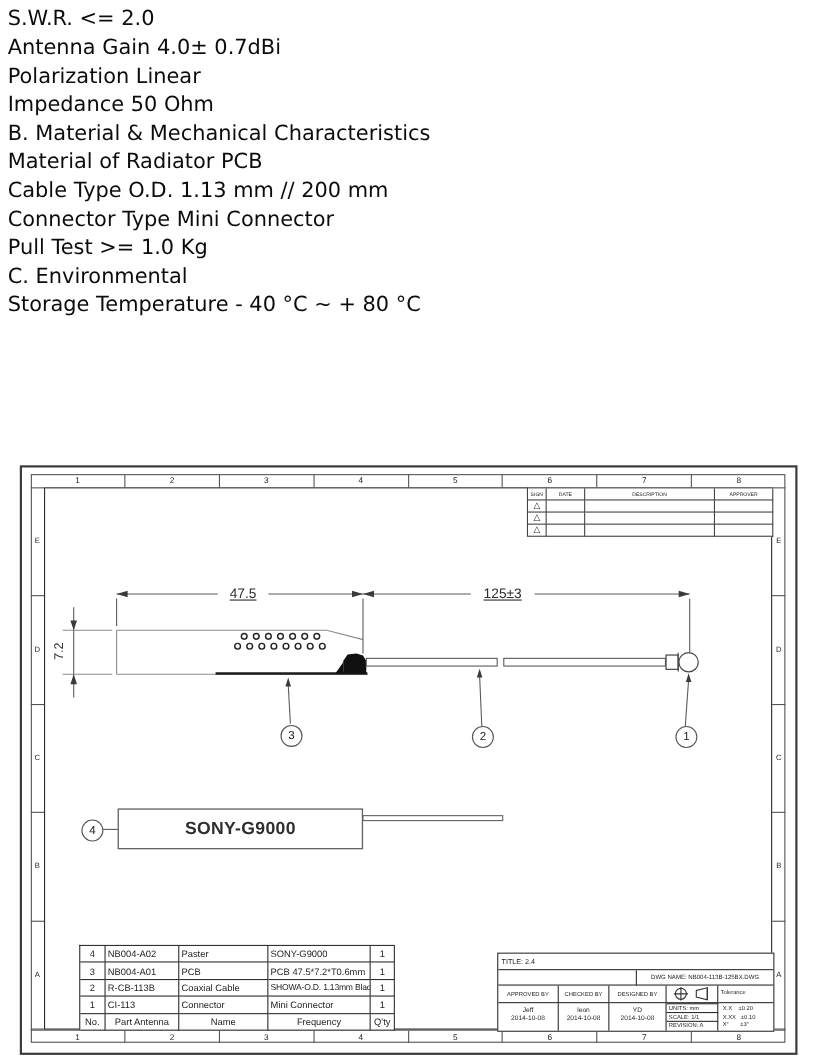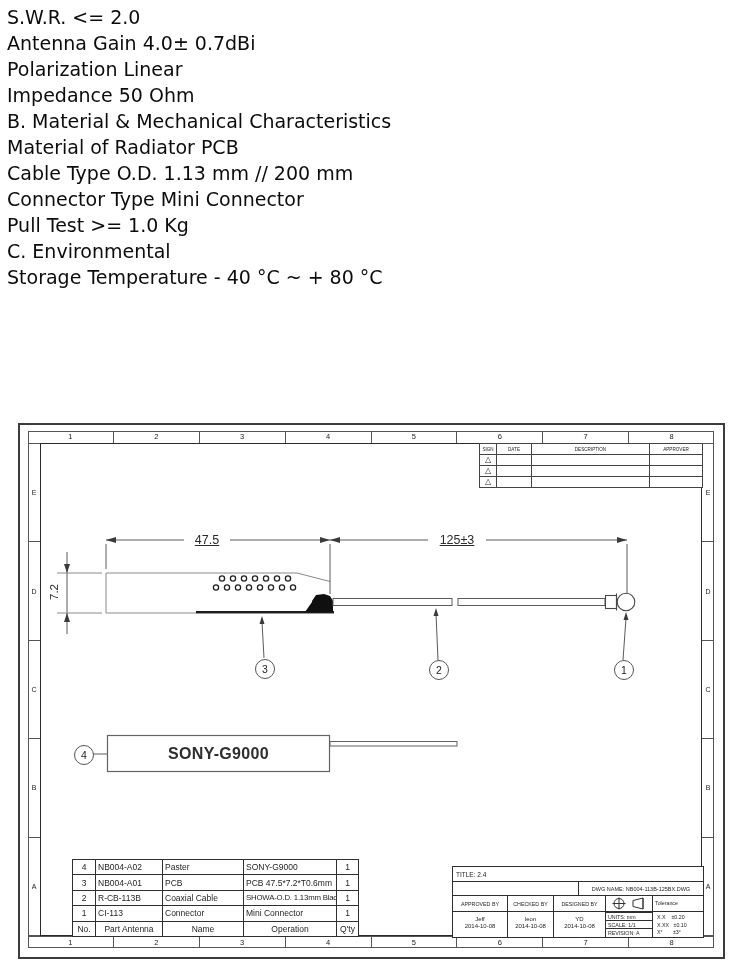--- a/index.html
+++ b/index.html
@@ -203,21 +203,21 @@
     <div class="c tri">△</div>
     <div class="c"></div>
     <div class="c"></div>
     <div class="c"></div>
     <div class="c tri">△</div>
     <div class="c"></div>
     <div class="c"></div>
     <div class="c"></div>
   </div>
 
-  <div class="dimtext" style="left:184px;top:532.5px;width:46px;text-decoration:underline;">47.5</div>
+  <div class="dimtext" style="left:198px;top:532.5px;width:46px;text-decoration:underline;">47.5</div>
   <div class="dimtext" style="left:428px;top:532.5px;width:58px;text-decoration:underline;">125±3</div>
   <div class="dimtext rot" style="left:39px;top:585px;width:30px;font-size:11.5px;">7.2</div>
 
   <div class="balloon" style="left:614px;top:660px;">1</div>
   <div class="balloon" style="left:429px;top:660px;">2</div>
   <div class="balloon" style="left:255px;top:659px;">3</div>
   <div class="balloon" style="left:74px;top:745px;">4</div>
 
   <div class="sony-label">SONY-G9000</div>
 
@@ -238,21 +238,21 @@
     <div class="c tight">SHOWA-O.D. 1.13mm Black</div>
     <div class="c ctr">1</div>
     <div class="c ctr">1</div>
     <div class="c">CI-113</div>
     <div class="c">Connector</div>
     <div class="c">Mini Connector</div>
     <div class="c ctr">1</div>
     <div class="c ctr">No.</div>
     <div class="c ctr">Part Antenna</div>
     <div class="c ctr">Name</div>
-    <div class="c ctr">Operation</div>
+    <div class="c ctr">Frequency</div>
     <div class="c ctr">Q'ty</div>
   </div>
 
   <div class="title-block">
     <div class="tb bb" style="left:0;top:0;width:250px;height:15px;font-size:6.5px;line-height:15px;padding-left:3px;">TITLE: 2.4</div>
     <div class="tb bb br" style="left:0;top:15px;width:126px;height:14px;"></div>
     <div class="tb bb lab" style="left:126px;top:15px;width:124px;height:14px;font-size:5.5px;">DWG NAME: NB004-113B-125BX.DWG</div>
     <div class="tb bb br lab" style="left:0;top:29px;width:55px;height:16px;">APPROVED BY</div>
     <div class="tb bb br lab" style="left:55px;top:29px;width:46px;height:16px;">CHECKED BY</div>
     <div class="tb bb br lab" style="left:101px;top:29px;width:52px;height:16px;">DESIGNED BY</div>

